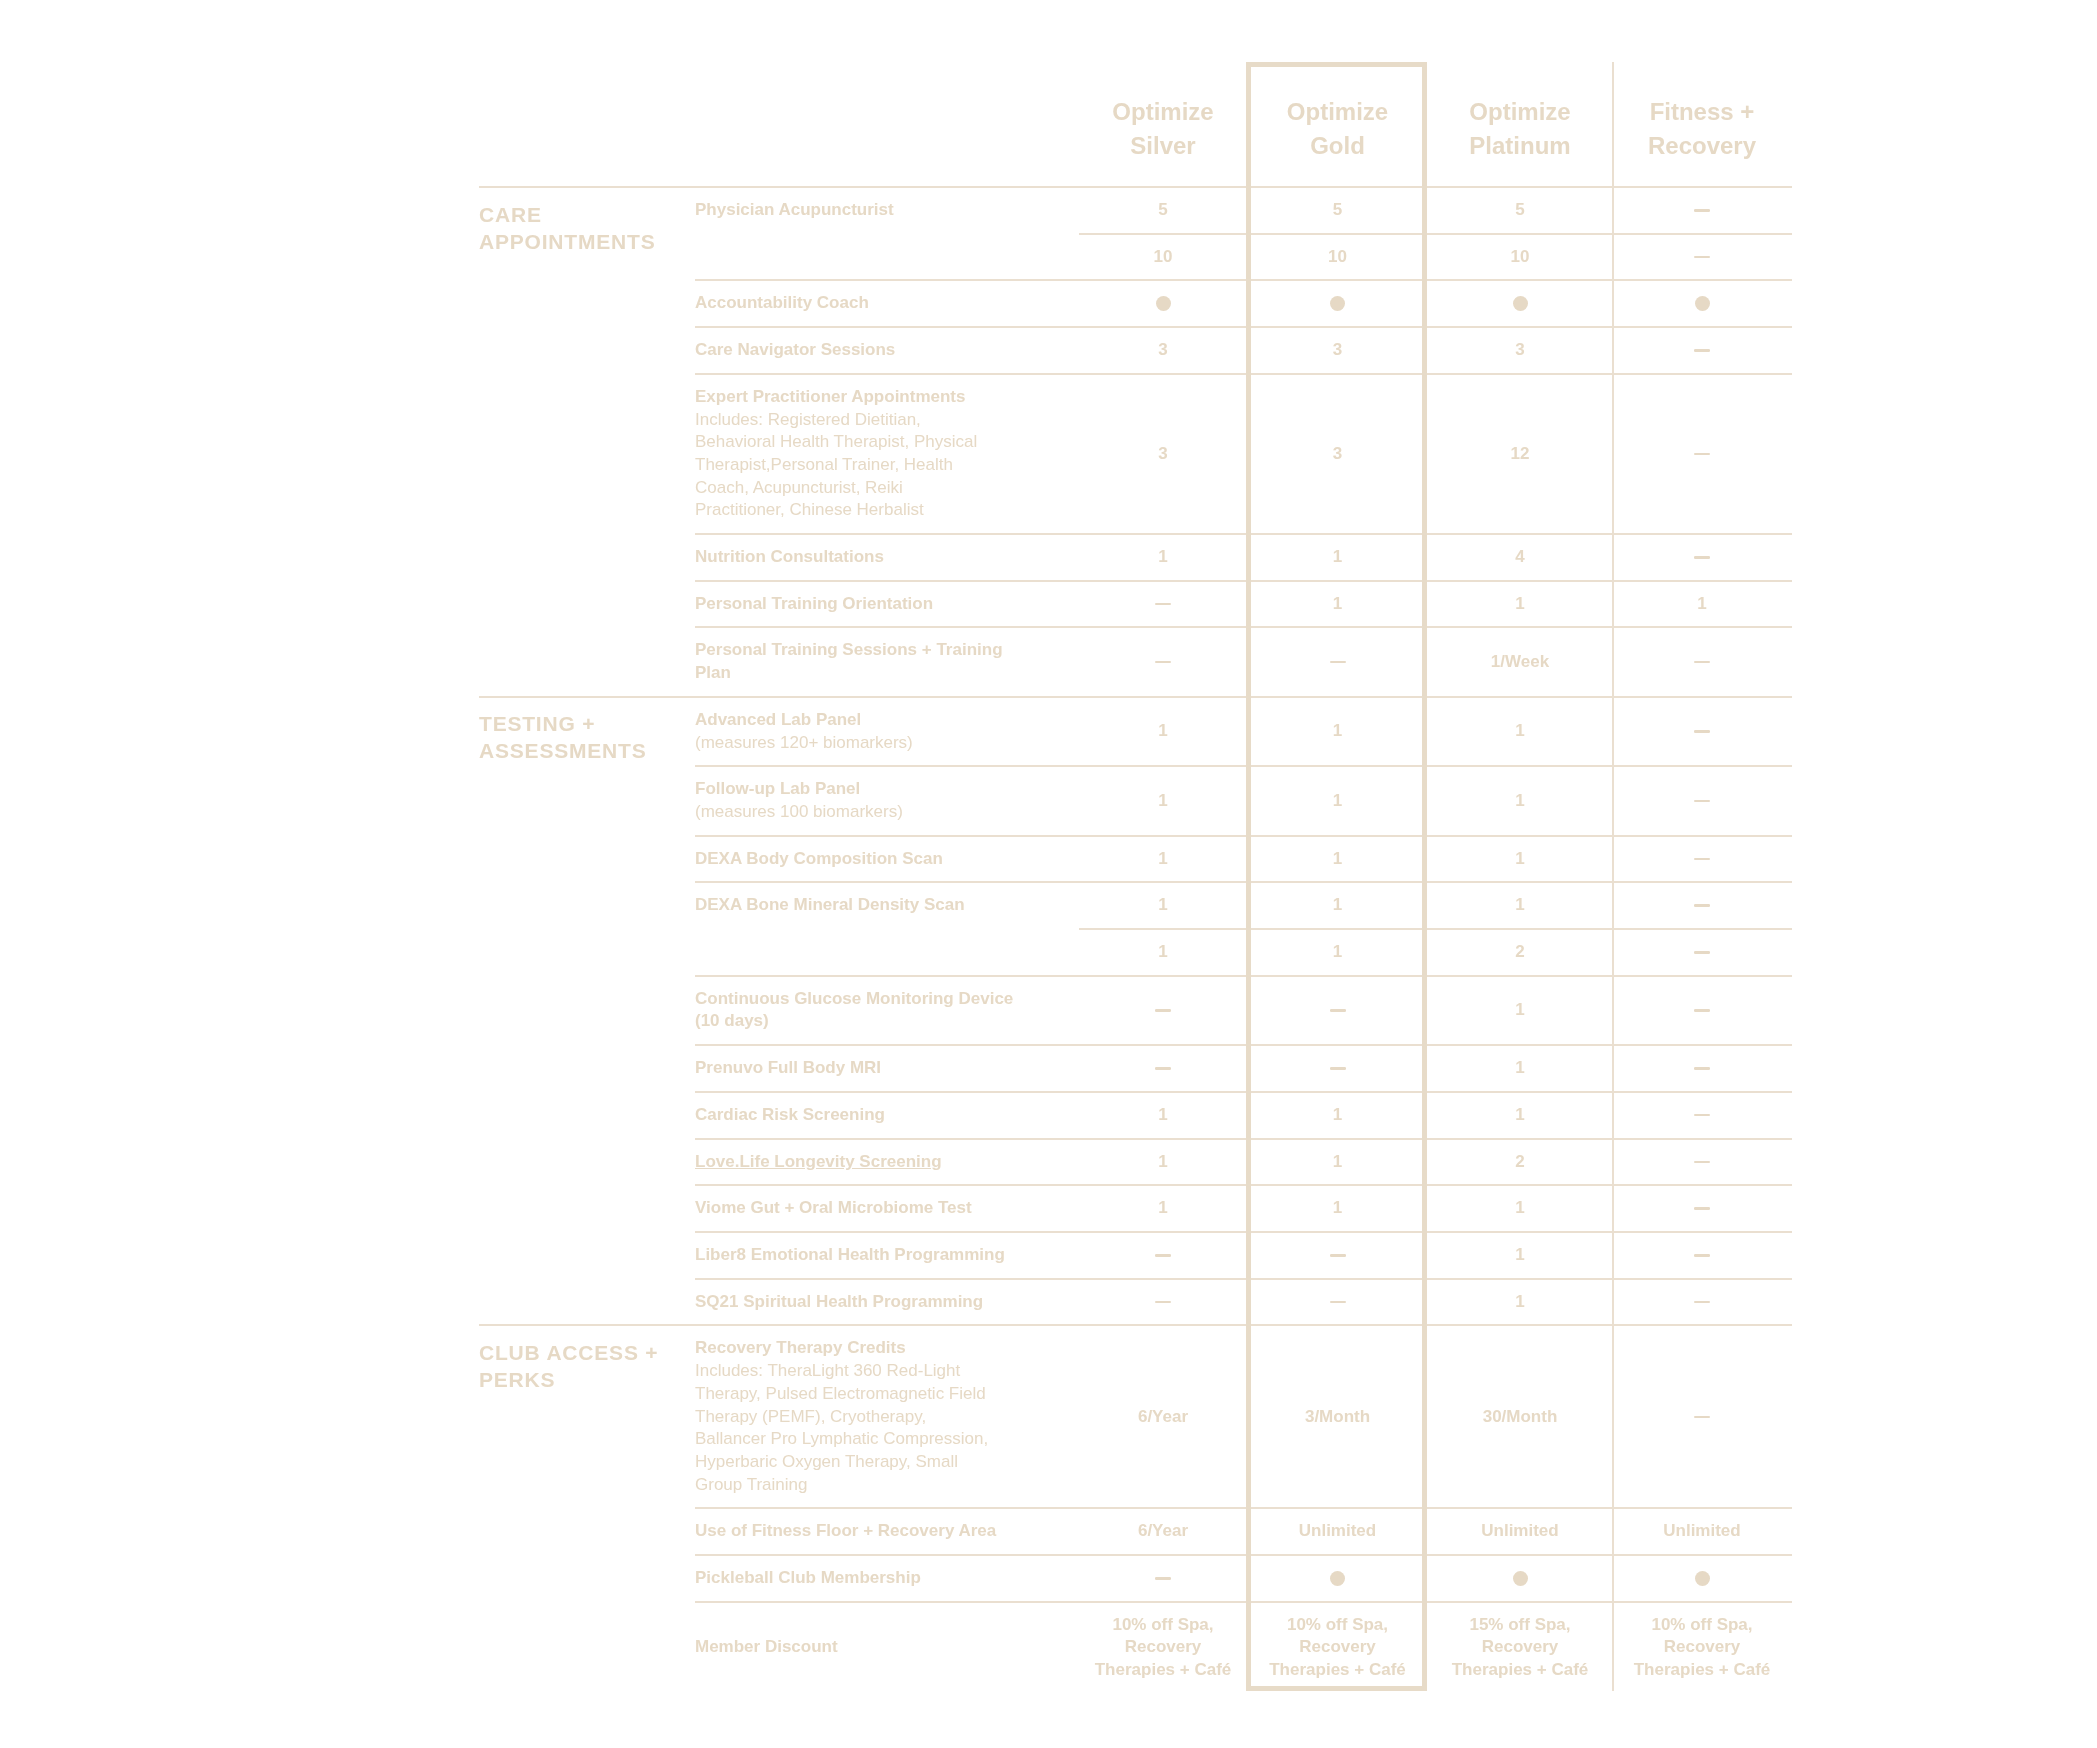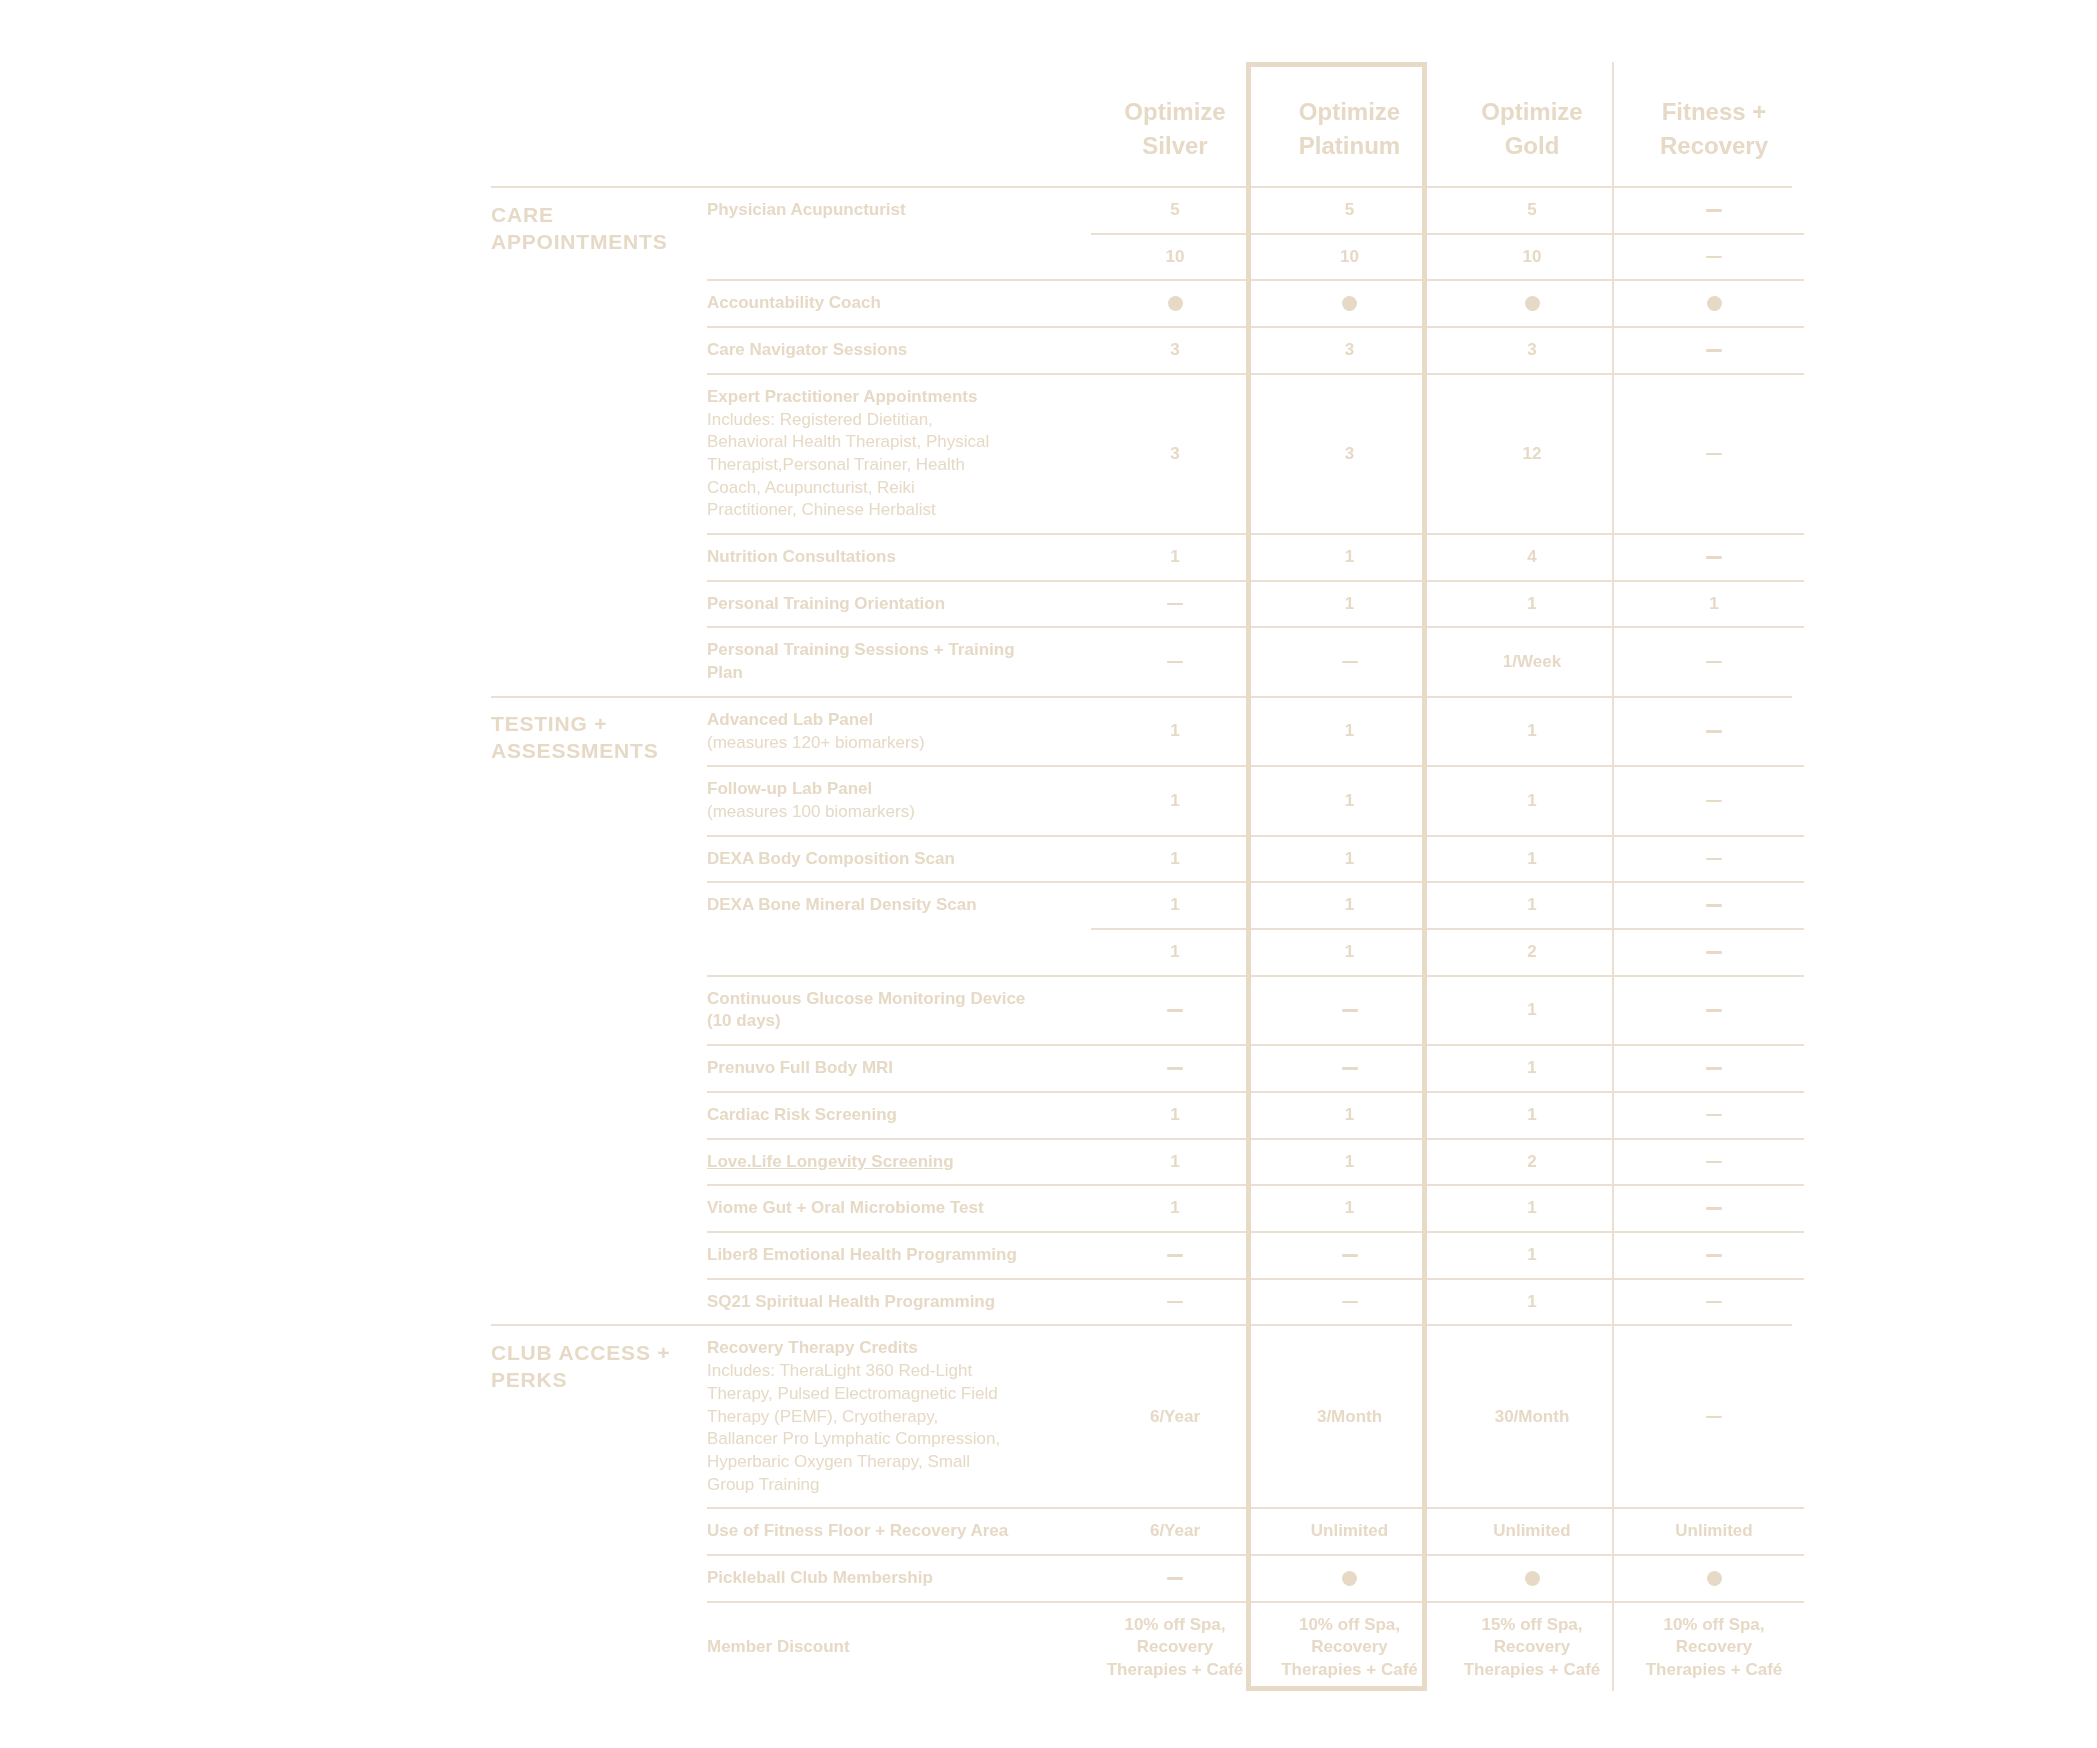--- a/index.html
+++ b/index.html
@@ -11,21 +11,20 @@
   .page{position:absolute;inset:0;background:#ffffff;}
 
   
   .cmp-table{
     position:absolute;left:479px;top:62px;width:1313px;
     color:#e6d9c5;
   }
   .grid{
     display:grid;
     grid-template-columns:216px 384px 168px 181px 184px 180px;
-    margin-left:12px;
   }
   
   .header-row{
     border-bottom:2.1px solid #eadfd0;
     min-height:124px;
   }
   .col-header{
     display:flex;align-items:flex-end;justify-content:center;
     text-align:center;
     font-weight:bold;font-size:24px;line-height:34px;
@@ -85,24 +84,24 @@
 
 <div class="page">
   <div class="cmp-table" id="cmpTable">
     <div class="grid header-row" id="headerRow">
         <div></div>
         <div></div>
         <div class="col-header">
           <span>Optimize Silver</span>
         </div>
         <div class="col-header">
+          <span>Optimize Gold</span>
+        </div>
+        <div class="col-header">
           <span>Optimize Platinum</span>
-        </div>
-        <div class="col-header">
-          <span>Optimize Gold</span>
         </div>
         <div class="col-header">
           <span>Fitness + Recovery</span>
         </div>
       </div>
     <div id="sectionsHost">
         <div class="grid section" style="--rows: 8;">
           <div class="section-label">CARE APPOINTMENTS</div>
           <div class="cell feature-cell" style="grid-column: 2;">
             <div class="feature-label">Physician Acupuncturist</div>

